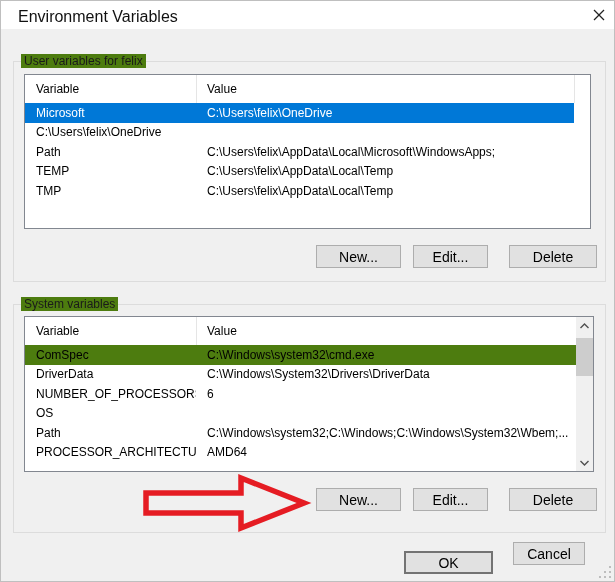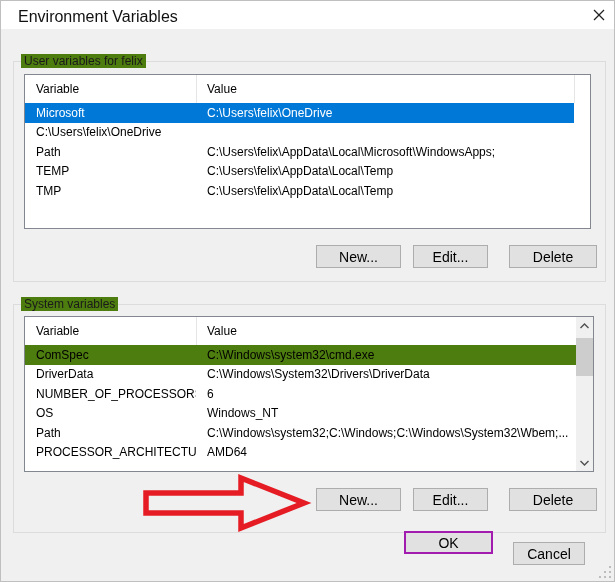--- a/index.html
+++ b/index.html
@@ -42,21 +42,21 @@
 
   
   .btn{position:absolute;height:23px;background:#e1e1e1;border:1px solid #adadad;box-sizing:border-box;
        display:flex;align-items:center;justify-content:center;font-size:14px;cursor:pointer;}
   .btn.new{left:315px;width:85px;}
   .btn.edit{left:412px;width:75px;}
   .btn.del{left:508px;width:88px;}
   .btnrow-user{top:244px;} .btnrow-sys{top:487px;}
   .btn.new.btnrow-user,.btn.edit.btnrow-user,.btn.del.btnrow-user{top:244px;}
   .btn.new.btnrow-sys,.btn.edit.btnrow-sys,.btn.del.btnrow-sys{top:487px;}
-  .btn.ok{left:403px;top:530px;width:89px;border:2px solid #a21caf;}
+  .btn.ok{left:403px;top:550px;width:89px;border:2px solid #737373;}
   .btn.cancel{left:512px;top:541px;width:72px;}
 
   
   .arrow-overlay{position:absolute;left:140px;top:470px;width:175px;height:65px;pointer-events:none;}
 
   
   .grip{position:absolute;right:3px;bottom:3px;width:14px;height:14px;}
   .grip i{position:absolute;width:2px;height:2px;background:#bdbdbd;}
 </style>
 </head>
@@ -130,21 +130,20 @@
       <div class="row">
         <span class="cell cvar">DriverData</span>
         <span class="cell cval">C:\Windows\System32\Drivers\DriverData</span>
       </div>
       <div class="row">
         <span class="cell cvar">NUMBER_OF_PROCESSORS</span>
         <span class="cell cval">6</span>
       </div>
       <div class="row">
         <span class="cell cvar">OS</span>
-        <span class="cell cval">Windows_NT</span>
       </div>
       <div class="row">
         <span class="cell cvar">Path</span>
         <span class="cell cval">C:\Windows\system32;C:\Windows;C:\Windows\System32\Wbem;...</span>
       </div>
       <div class="row">
         <span class="cell cvar">PROCESSOR_ARCHITECTURE</span>
         <span class="cell cval">AMD64</span>
       </div>
     </div>

